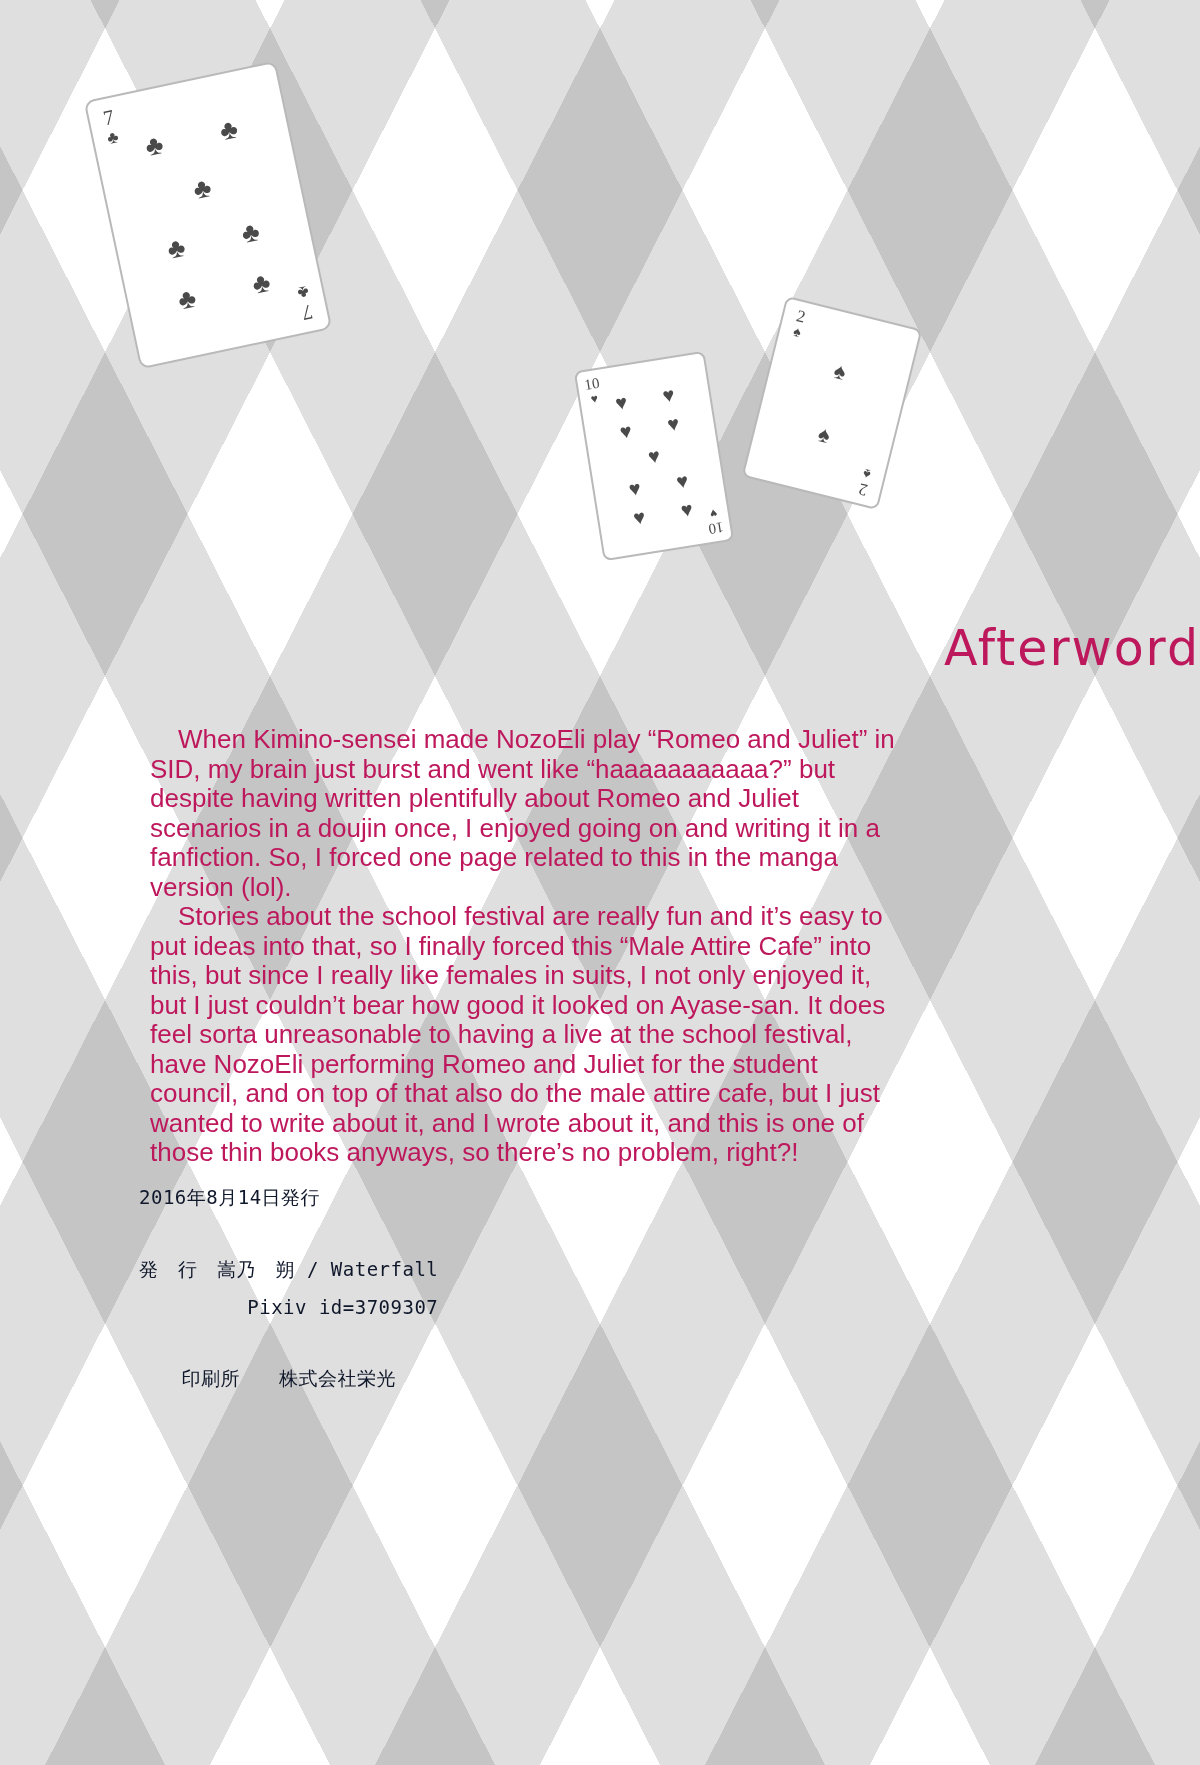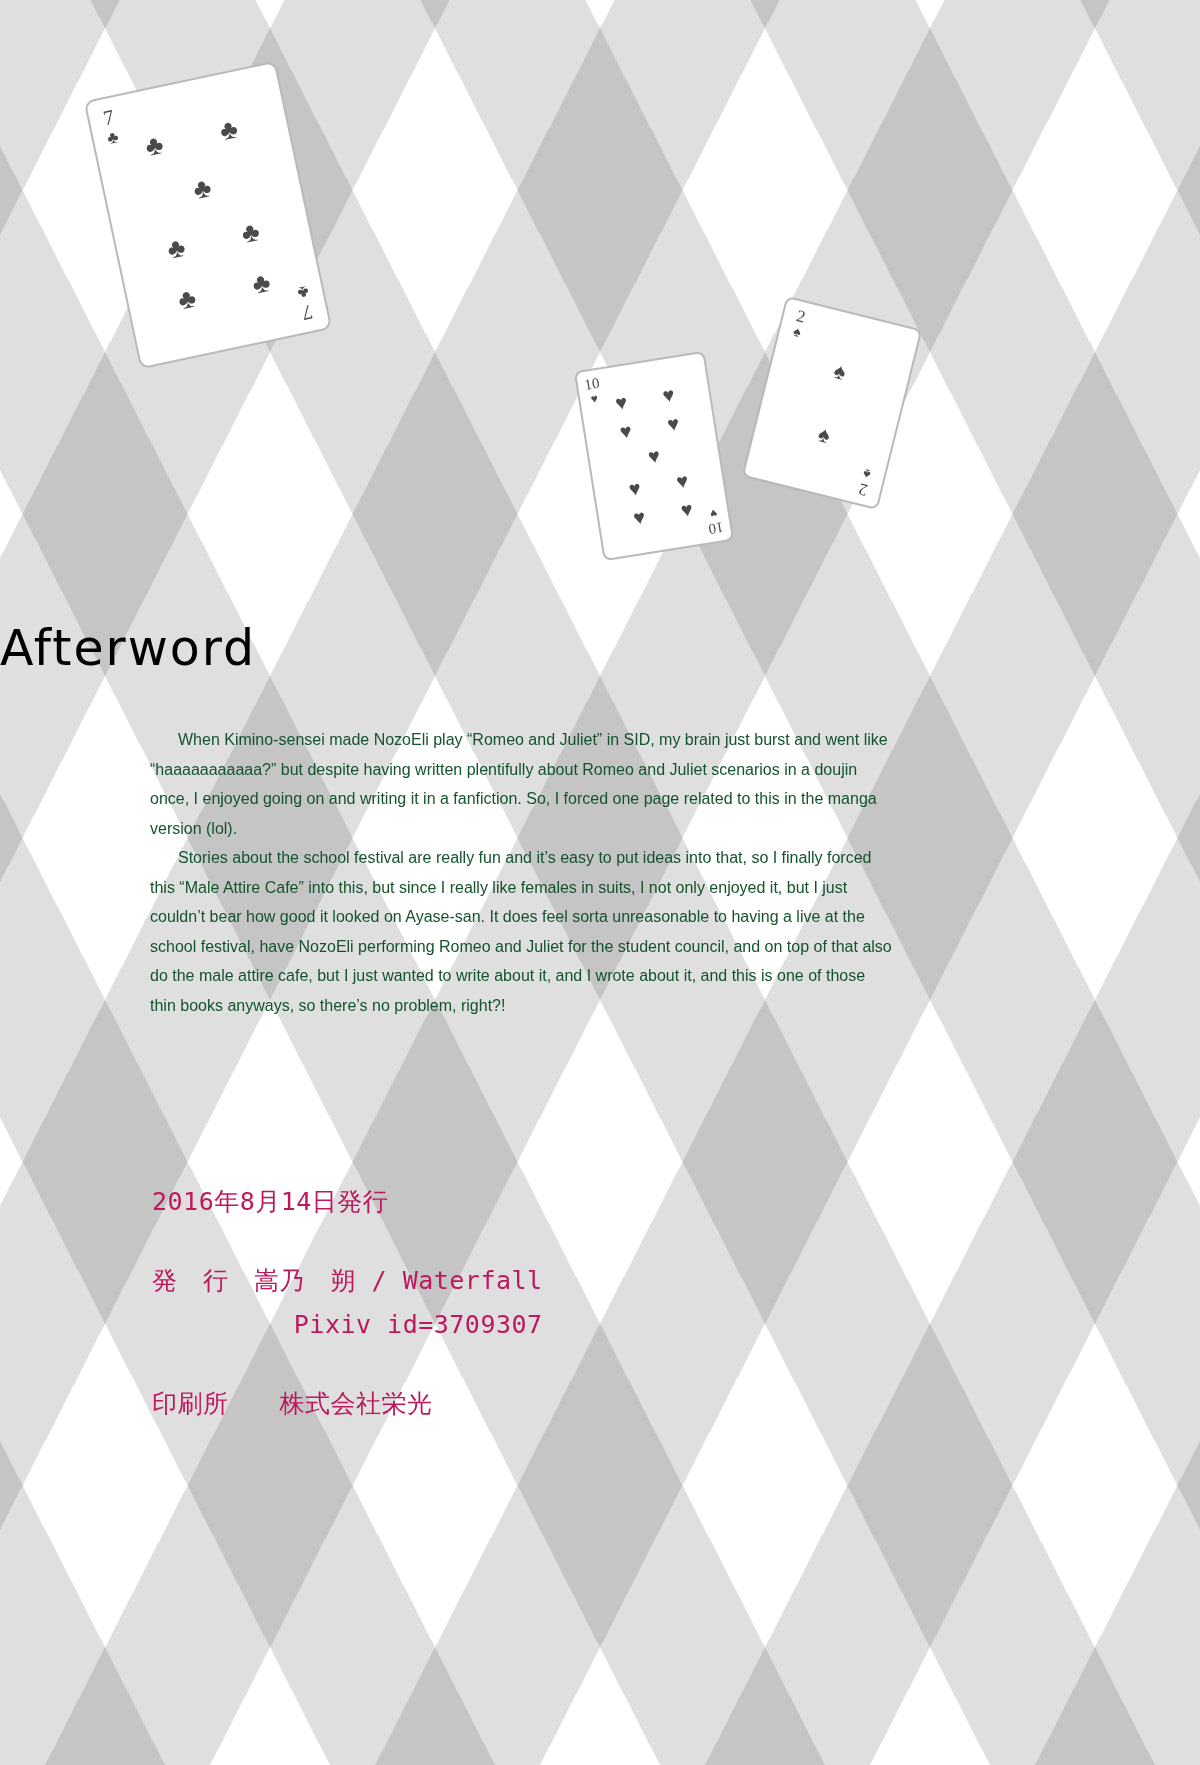--- a/index.html
+++ b/index.html
@@ -124,55 +124,55 @@
   
   .content {
     position: absolute;
     left: 0; top: 0;
     width: 1200px;
   }
   .afterword-title {
     position: absolute;
     left: 0; right: 0;
     top: 620px;
-    text-align: left;
+    text-align: right;
     font-family: "DejaVu Sans", sans-serif;
     font-size: 49px;
-    color: #000000;
+    color: #be185d;
     letter-spacing: 2px;
     font-weight: 400;
   }
   .body-text {
     position: absolute;
     left: 150px;
     top: 725px;
     width: 745px;
     font-family: "Liberation Sans", sans-serif;
-    font-size: 16px;
+    font-size: 26px;
     line-height: 29.5px;
-    color: #14532d;
+    color: #be185d;
   }
   .body-text p { margin: 0; text-indent: 28px; }
   .signature {
     text-align: right;
     margin-top: -29.5px;
   }
 
   .colophon {
     position: absolute;
-    left: 152px;
+    left: 139px;
     top: 1185px;
     font-family: "DejaVu Sans Mono", monospace;
-    font-size: 25px;
-    color: #be185d;
+    font-size: 19px;
+    color: #0f172a;
     letter-spacing: 0.5px;
   }
   .colophon .date { margin-bottom: 46px; }
   .colophon .row { margin-bottom: 13px; text-align: right; }
-  .colophon .printer { margin-top: 48px; }
+  .colophon .printer { margin-top: 48px; text-align: center; }
 </style>
 </head>
 <body>
 
 <div class="page">
 
   <div class="bg"></div>
   <div class="bg-overlay"></div>
 
   <div class="card" id="card-clubs">

